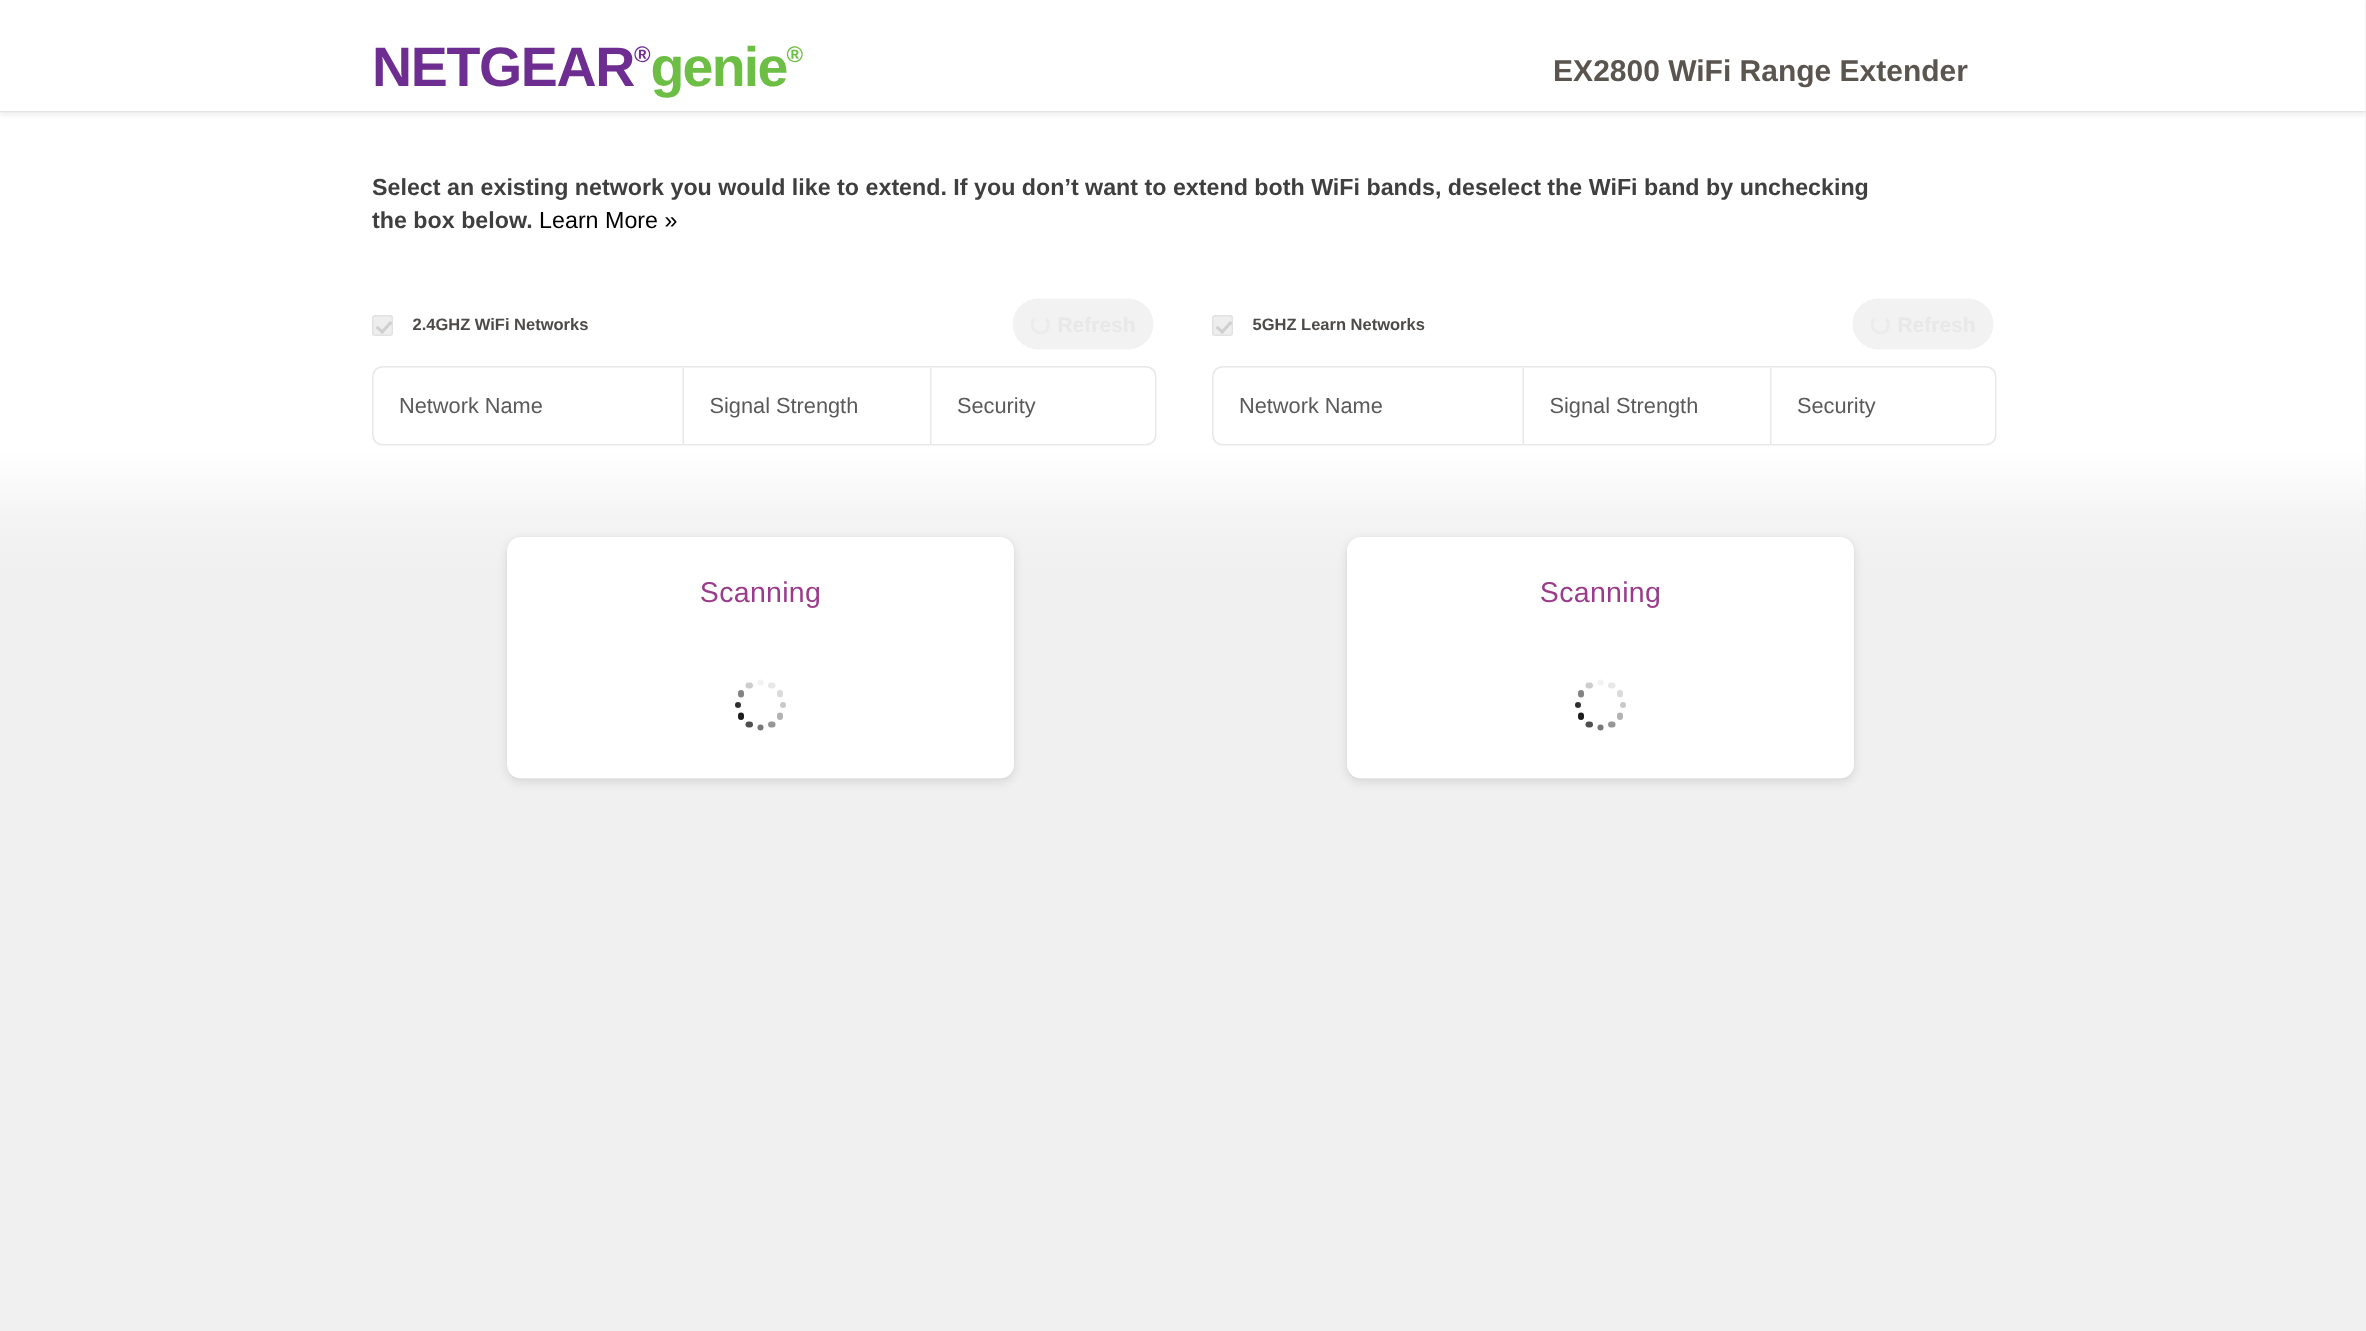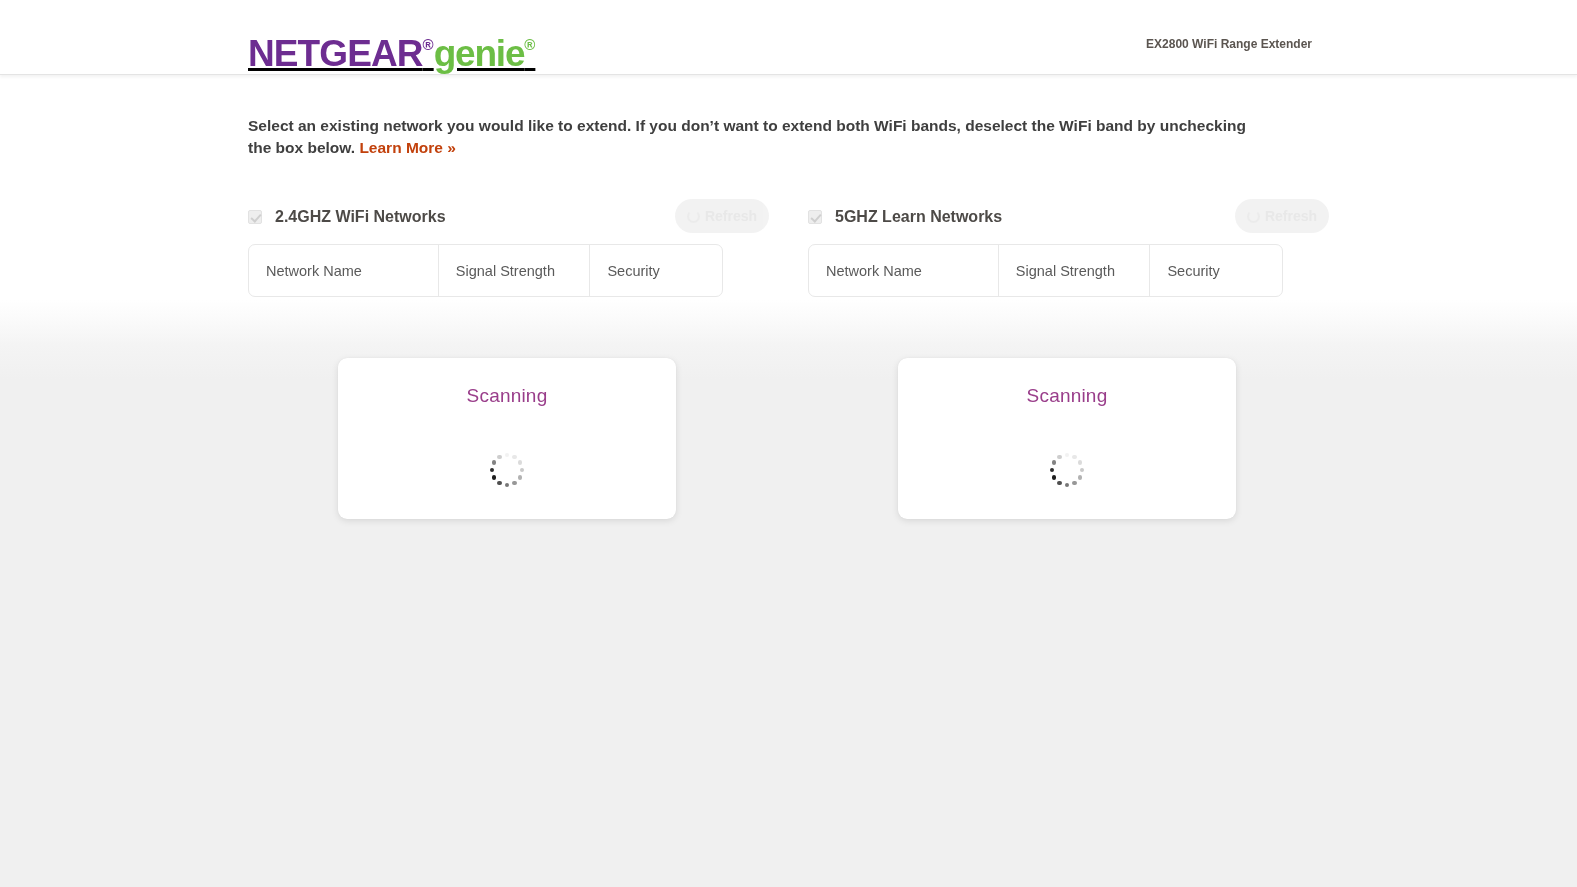--- a/index.html
+++ b/index.html
@@ -42,44 +42,43 @@
     z-index: 5;
   }
 
   .logo {
     position: absolute;
     left: 248px;
     top: 17px;
     font-size: 37px;
     font-weight: bold;
     letter-spacing: -0.9px;
-    line-height: 56px;
+    line-height: 40px;
     white-space: nowrap;
-    text-decoration: underline;
   }
   .logo .brand { color: #6d2d91; }
   .logo .sup {
     color: #6d2d91;
     font-size: 15px;
     vertical-align: 16px;
     letter-spacing: 0;
   }
   .logo .genie { color: #6cbe45; letter-spacing: -1.2px; }
   .logo .sup2 {
     color: #6cbe45;
     font-size: 15px;
     vertical-align: 16px;
     letter-spacing: 0;
   }
 
   .device-name {
     position: absolute;
     right: 265px;
     top: 37px;
-    font-size: 12px;
+    font-size: 20px;
     font-weight: bold;
     color: #5b5550;
     white-space: nowrap;
   }
 
   
   .content {
     position: absolute;
     top: 75px; left: 0;
     width: 1577px;
@@ -90,22 +89,22 @@
     position: absolute;
     left: 248px;
     top: 40px;
     width: 1000px;
     font-size: 15.5px;
     font-weight: bold;
     line-height: 22px;
     color: #3f3f3f;
   }
   .intro .learn-more {
-    color: #c2410c;
-    font-weight: bold;
+    color: #000000;
+    font-weight: normal;
     text-decoration: none;
     cursor: pointer;
     text-align: right;
   }
 
   
   .panels {
     position: absolute;
     top: 128px;
     left: 0;
@@ -138,21 +137,21 @@
     width: 4px; height: 8px;
     border: solid #cfcfcf;
     border-width: 0 2px 2px 0;
     transform: rotate(42deg);
   }
 
   .band-title {
     position: absolute;
     left: 27px;
     top: 0;
-    font-size: 16px;
+    font-size: 11px;
     font-weight: bold;
     color: #4d4a47;
     line-height: 28px;
     white-space: nowrap;
   }
 
   .refresh-btn {
     position: absolute;
     right: -4px;
     top: -4px;
@@ -180,21 +179,21 @@
     border-radius: 50%;
     position: relative;
     flex: none;
   }
 
   
   .net-table {
     position: absolute;
     top: 41px;
     left: 0;
-    width: 475px;
+    width: 523px;
     height: 53px;
     background: #ffffff;
     border: 1px solid #e8e8e8;
     border-radius: 7px;
     display: flex;
     overflow: hidden;
   }
   .net-table .th {
     display: flex;
     align-items: center;

